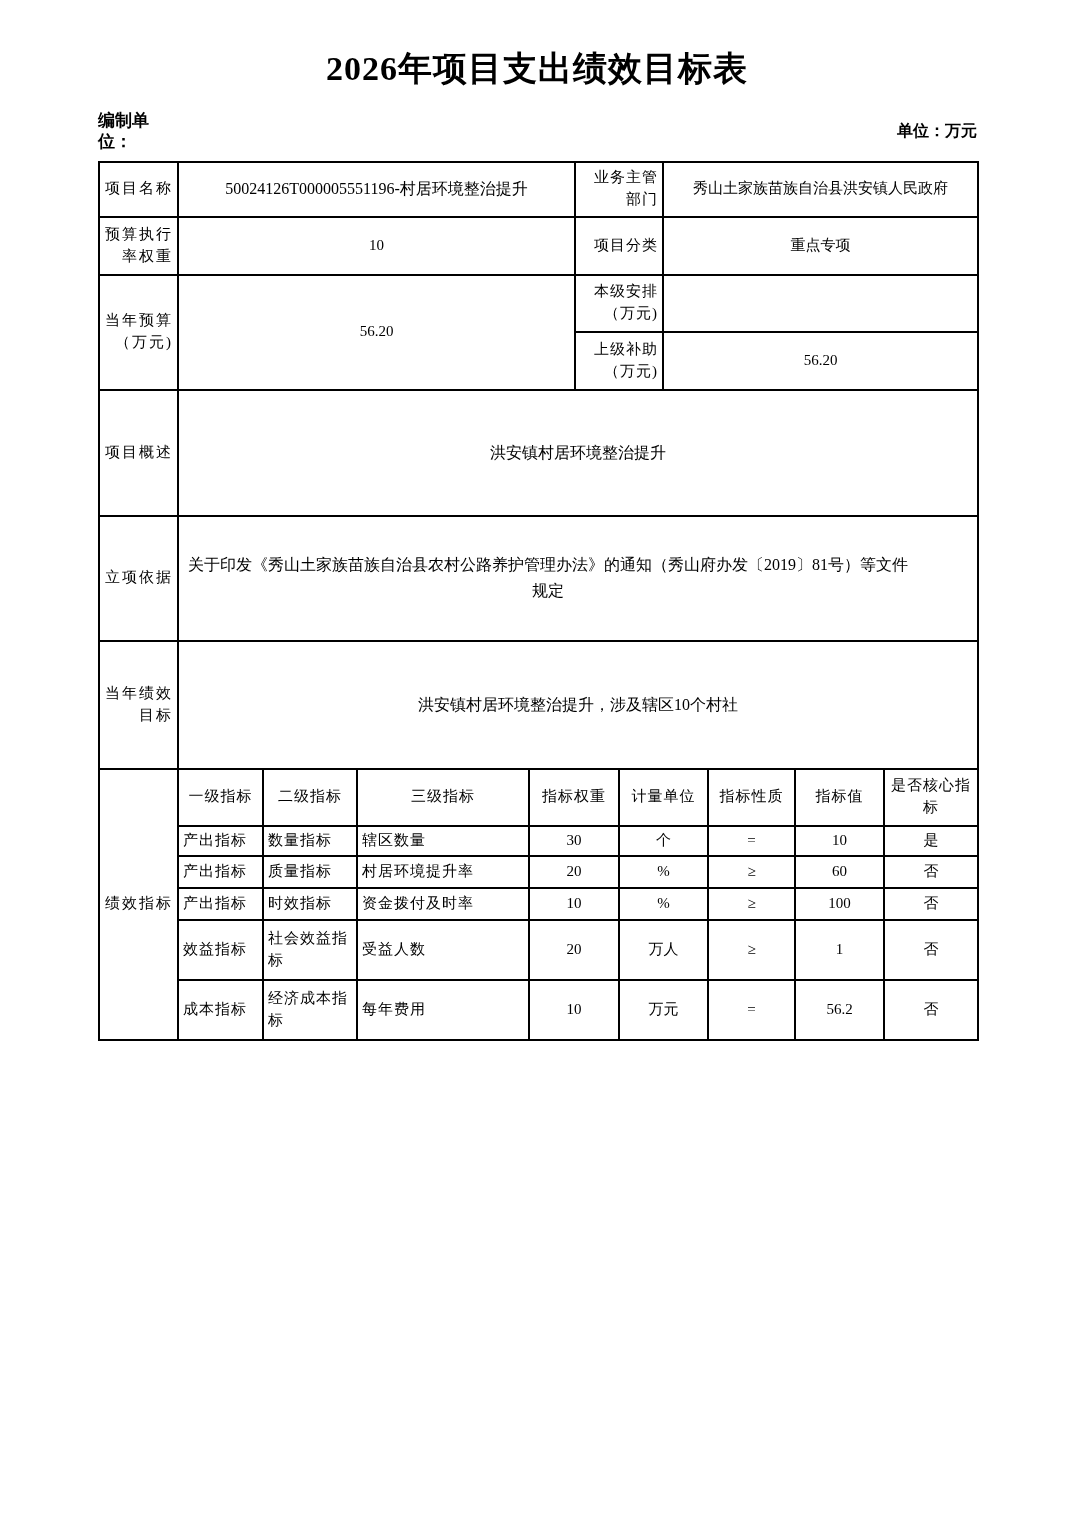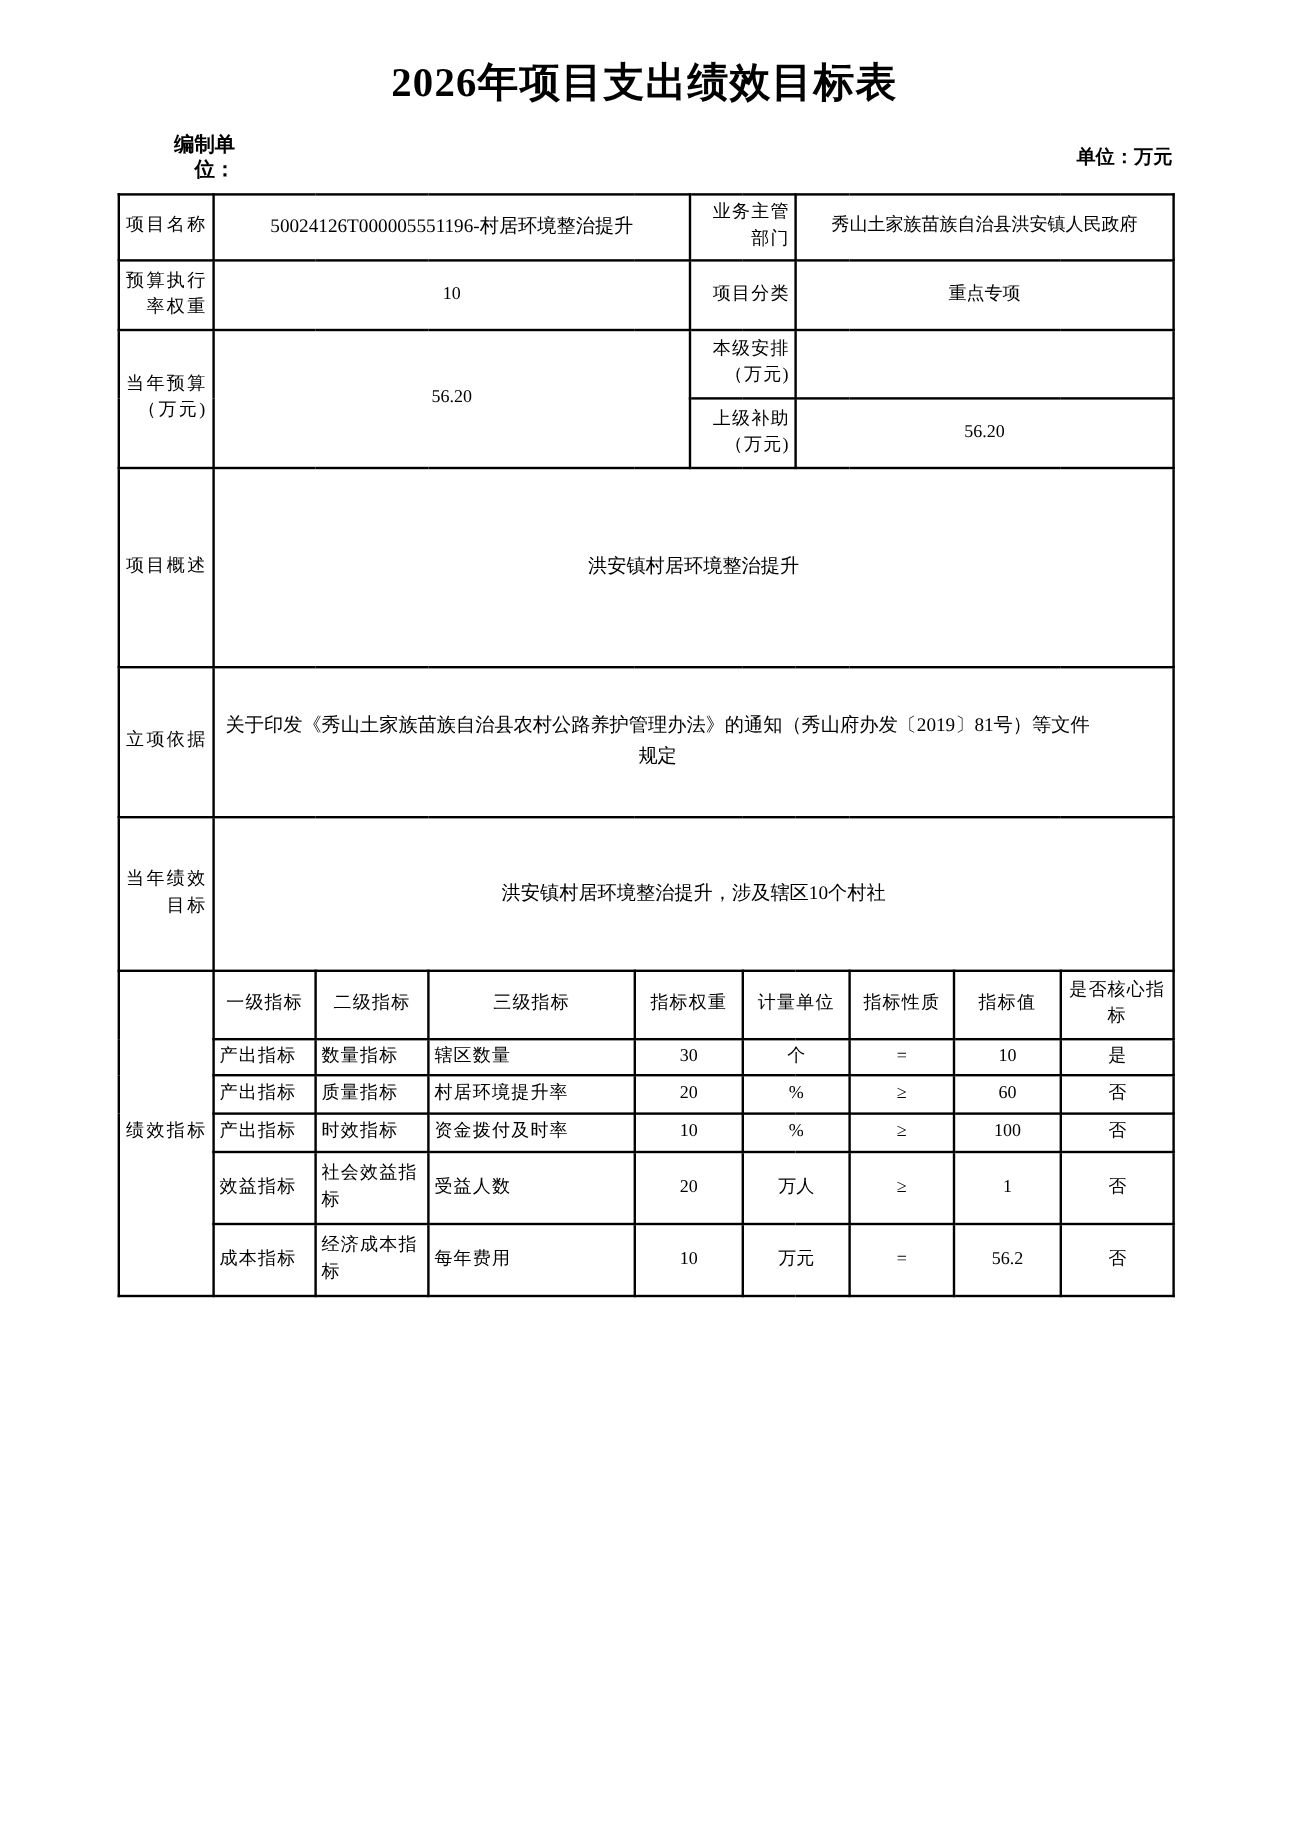--- a/index.html
+++ b/index.html
@@ -41,24 +41,23 @@
     font-family: "Liberation Sans", sans-serif;
     font-weight: 700;
     font-size: 17px;
   }
   .meta-left {
     display: flex;
     align-items: center;
   }
   .prep-label {
     width: 62px;
-    text-align: right;
+    text-align: left;
     line-height: 1.25;
     margin-right: 14px;
-    margin-left: 36px;
   }
   .prep-value {
     font-size: 17px;
     white-space: nowrap;
   }
   .unit-label {
     font-size: 16px;
     white-space: nowrap;
   }
   
@@ -156,21 +155,21 @@
       <td class="lbl1" rowspan="2">当年预算（万元)</td>
       <td class="vc" colspan="4" rowspan="2">56.20</td>
       <td class="lbl2" colspan="2">本级安排（万元)</td>
       <td class="vc" colspan="4"></td>
     </tr>
     <tr style="height:58px">
       <td class="lbl2" colspan="2">上级补助（万元)</td>
       <td class="vc" colspan="4">56.20</td>
     </tr>
 
-    <tr style="height:166px">
+    <tr style="height:126px">
       <td class="lbl1">项目概述</td>
       <td class="vl" colspan="10">
         <div class="long-text">洪安镇村居环境整治提升</div>
       </td>
     </tr>
 
     <tr style="height:125px">
       <td class="lbl1">立项依据</td>
       <td class="vl" colspan="10">
         <div class="basis-text">关于印发《秀山土家族苗族自治县农村公路养护管理办法》的通知（秀山府办发〔2019〕81号）等文件规定</div>

